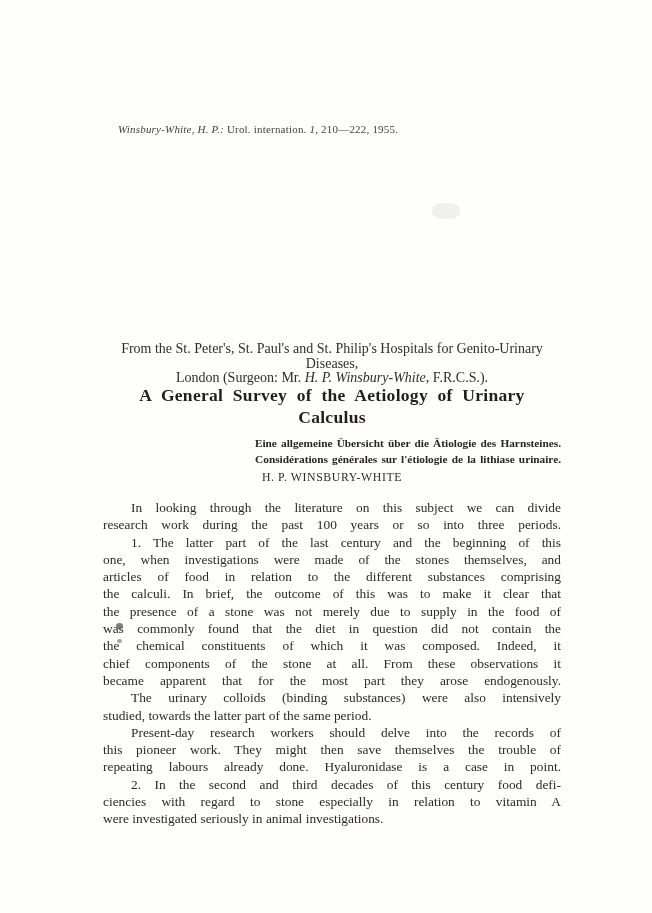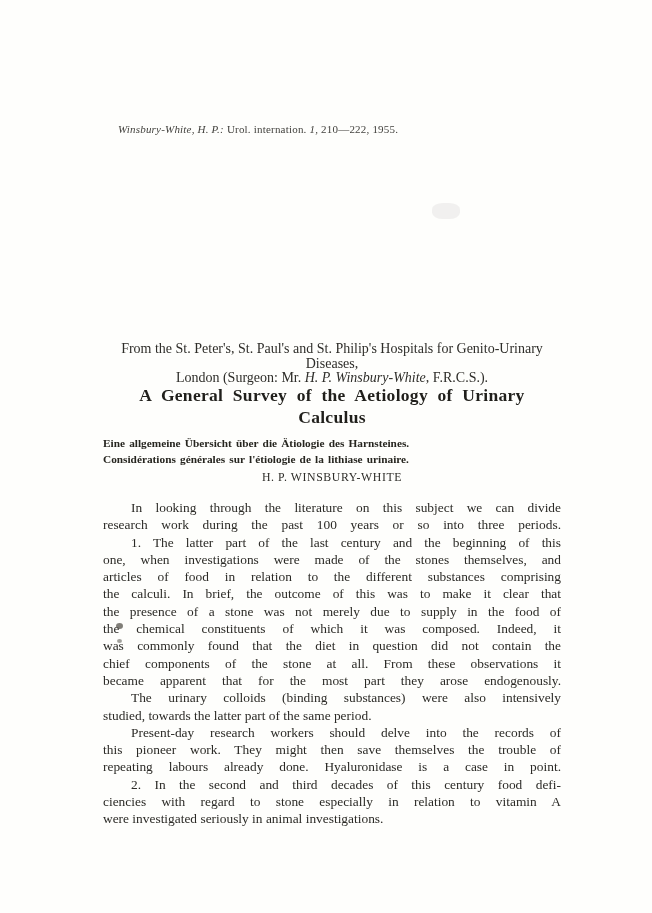--- a/index.html
+++ b/index.html
@@ -48,21 +48,21 @@
     word-spacing: 0.28em;
     letter-spacing: 0.3px;
     color: #201f1b;
   }
 
   .subtitles {
     position: absolute;
     left: 103px;
     top: 436px;
     width: 458px;
-    text-align: left;
+    text-align: right;
     font-weight: bold;
     font-size: 11.3px;
     line-height: 15.5px;
     word-spacing: 0.12em;
     color: #26251f;
   }
 
   .author {
     position: absolute;
     left: 103px;
@@ -131,22 +131,22 @@
   <div class="author">H. P. WINSBURY-WHITE</div>
 
   <div class="body-text">
       <div class="line indent">In looking through the literature on this subject we can divide</div>
       <div class="line">research work during the past 100 years or so into three periods.</div>
       <div class="line indent">1. The latter part of the last century and the beginning of this</div>
       <div class="line">one, when investigations were made of the stones themselves, and</div>
       <div class="line">articles of food in relation to the different substances comprising</div>
       <div class="line">the calculi. In brief, the outcome of this was to make it clear that</div>
       <div class="line">the presence of a stone was not merely due to supply in the food of</div>
+      <div class="line">was commonly found that the diet in question did not contain the</div>
       <div class="line">the chemical constituents of which it was composed. Indeed, it</div>
-      <div class="line">was commonly found that the diet in question did not contain the</div>
       <div class="line">chief components of the stone at all. From these observations it</div>
       <div class="line">became apparent that for the most part they arose endogenously.</div>
       <div class="line indent">The urinary colloids (binding substances) were also intensively</div>
       <div class="line short">studied, towards the latter part of the same period.</div>
       <div class="line indent">Present-day research workers should delve into the records of</div>
       <div class="line">this pioneer work. They might then save themselves the trouble of</div>
       <div class="line">repeating labours already done. Hyaluronidase is a case in point.</div>
       <div class="line indent">2. In the second and third decades of this century food defi-</div>
       <div class="line">ciencies with regard to stone especially in relation to vitamin A</div>
       <div class="line short">were investigated seriously in animal investigations.</div>

